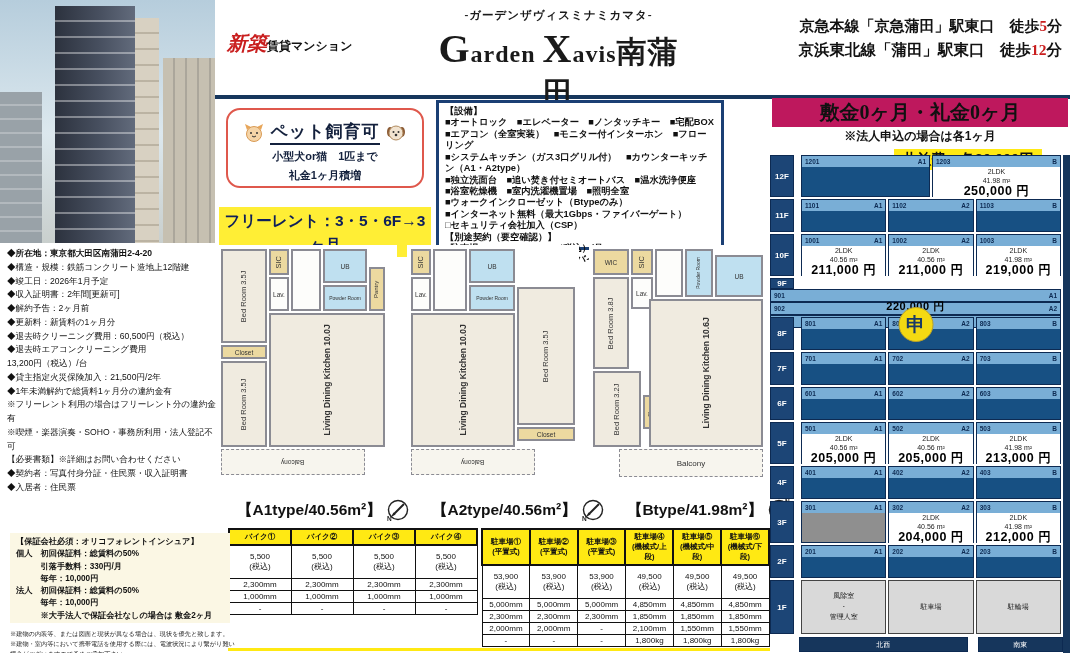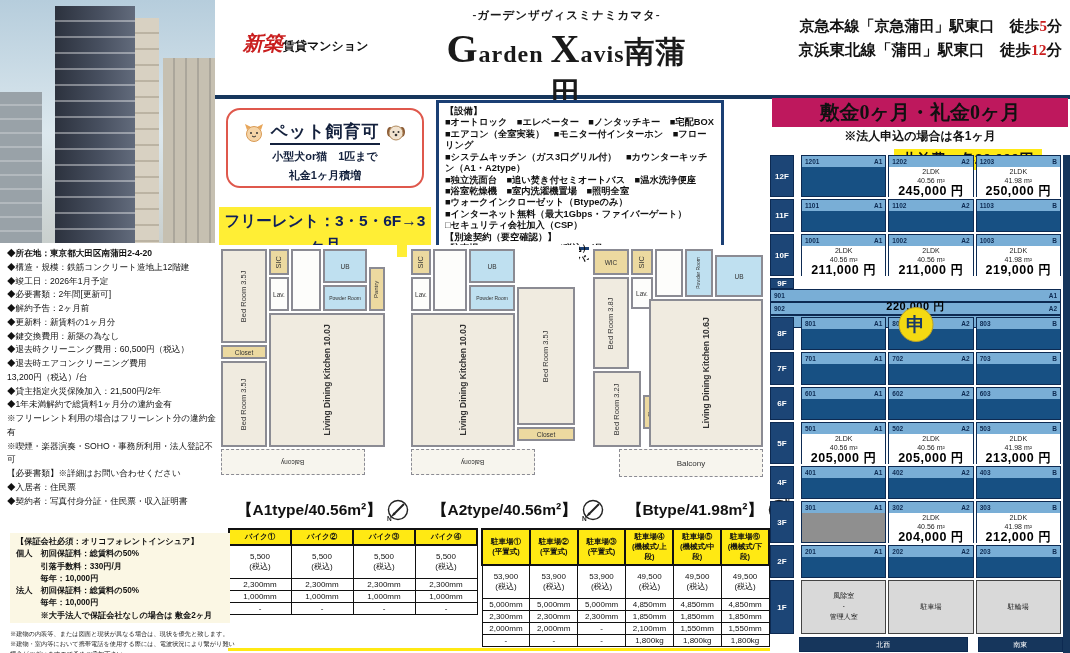--- a/index.html
+++ b/index.html
@@ -11,21 +11,21 @@
   .bldg-left:before{content:"";position:absolute;inset:0;background:repeating-linear-gradient(180deg,transparent 0 12px,rgba(255,255,255,.25) 12px 14px);}
   .tower{position:absolute;left:55px;top:6px;width:80px;height:237px;background:linear-gradient(90deg,#2c323e 0%,#474f5f 55%,#626b7c 100%);}
   .tower:before{content:"";position:absolute;inset:0;background:repeating-linear-gradient(180deg,transparent 0 14px,rgba(255,255,255,.38) 14px 16px);}
   .tower-side{position:absolute;left:135px;top:18px;width:24px;height:225px;background:#d8d1c2;}
   .tower-side:before{content:"";position:absolute;inset:0;background:repeating-linear-gradient(180deg,transparent 0 14px,rgba(120,110,90,.3) 14px 16px);}
   .bldg-right{position:absolute;right:0;top:58px;width:52px;height:185px;background:#c6c0b1;}
   .bldg-right:before{content:"";position:absolute;inset:0;background:repeating-linear-gradient(90deg,transparent 0 10px,rgba(90,90,90,.25) 10px 12px);}
 
   
   .header{position:absolute;left:215px;top:0;width:855px;height:95px;border-bottom:4px solid #16365c;display:flex;background:#fff;}
-  .badge{width:200px;padding:30px 0 0 28px;}
+  .badge{width:200px;padding:30px 0 0 12px;}
   .badge .new{color:#c91e1e;font-size:20px;font-weight:bold;font-style:italic;font-family:"Liberation Serif",serif;}
   .badge .rest{font-size:12px;font-weight:bold;color:#111;}
   .title-wrap{flex:1;text-align:center;padding-top:8px;font-family:"Liberation Serif",serif;color:#1a1a1a;}
   .kana{font-size:11.5px;font-weight:bold;letter-spacing:1px;}
   .main-title{font-size:24px;font-weight:bold;margin-top:2px;letter-spacing:1px;}
   .main-title .big{font-size:40px;}
   .main-title .jp{font-size:30px;}
   .stations{width:372px;padding:14px 8px 0 0;font-family:"Liberation Serif",serif;font-weight:bold;color:#111;text-align:right;}
   .station-row{font-size:15px;line-height:1.6;white-space:nowrap;}
   .station-row.second{font-size:15.5px;}
@@ -124,34 +124,33 @@
     <div class="stations">
       <div class="station-row"><span>京急本線「京急蒲田」駅東口　</span><span>徒歩</span><span class="min">5</span><span>分</span></div>
       <div class="station-row second"><span>京浜東北線「蒲田」駅東口　</span><span>徒歩</span><span class="min">12</span><span>分</span></div>
     </div>
   </div>
 
   <div class="overview">
       <div class="ln">◆所在地：東京都大田区南蒲田2-4-20</div>
       <div class="ln">◆構造・規模：鉄筋コンクリート造地上12階建</div>
       <div class="ln">◆竣工日：2026年1月予定</div>
-      <div class="ln">◆必要書類：2年間[更新可]</div>
+      <div class="ln">◆収入証明書：2年間[更新可]</div>
       <div class="ln">◆解約予告：2ヶ月前</div>
       <div class="ln">◆更新料：新賃料の1ヶ月分</div>
-      <div class="ln">◆鍵交換費用：新築の為なし</div>
       <div class="ln">◆退去時クリーニング費用：60,500円（税込）</div>
       <div class="ln">◆退去時エアコンクリーニング費用</div>
       <div class="ln">13,200円（税込）/台</div>
       <div class="ln">◆貸主指定火災保険加入：21,500円/2年</div>
       <div class="ln">◆1年未満解約で総賃料1ヶ月分の違約金有</div>
       <div class="ln">※フリーレント利用の場合はフリーレント分の違約金有</div>
       <div class="ln">※喫煙・楽器演奏・SOHO・事務所利用・法人登記不可</div>
       <div class="ln">【必要書類】※詳細はお問い合わせください</div>
+      <div class="ln">◆契約者：写真付身分証・住民票・収入証明書</div>
       <div class="ln">◆入居者：住民票</div>
-      <div class="ln">◆契約者：写真付身分証・住民票・収入証明書</div>
     </div>
 
   <div class="pet-box">
     <div class="pet-title-row">
       <svg width="20" height="18" viewBox="0 0 20 18">
           <polygon points="3,6 1,0 7,3" fill="#e8a65a"></polygon>
           <polygon points="17,6 19,0 13,3" fill="#e8a65a"></polygon>
           <circle cx="10" cy="10" r="7.5" fill="#f5d4a7" stroke="#d99b55" stroke-width="1"></circle>
           <circle cx="7" cy="9" r="1" fill="#333"></circle>
           <circle cx="13" cy="9" r="1" fill="#333"></circle>
@@ -453,31 +452,20 @@
         <div class="pg-floor">12F</div>
         <div class="pg-cell taken">
           <div class="pg-head">
             <div class="pg-room">1201</div>
             <div class="pg-type">A1</div>
           </div>
           <div class="pg-body"></div>
         </div>
         <div class="pg-cell open">
           <div class="pg-head">
-            <div class="pg-room">1202</div>
-            <div class="pg-type">A2</div>
-          </div>
-          <div class="pg-body">
-            <div class="pg-layout">2LDK</div>
-            <div class="pg-area">40.56 m²</div>
-            <div class="pg-price">245,000 円</div>
-          </div>
-        </div>
-        <div class="pg-cell open">
-          <div class="pg-head">
             <div class="pg-room">1203</div>
             <div class="pg-type">B</div>
           </div>
           <div class="pg-body">
             <div class="pg-layout">2LDK</div>
             <div class="pg-area">41.98 m²</div>
             <div class="pg-price">250,000 円</div>
           </div>
         </div>
       </div>

